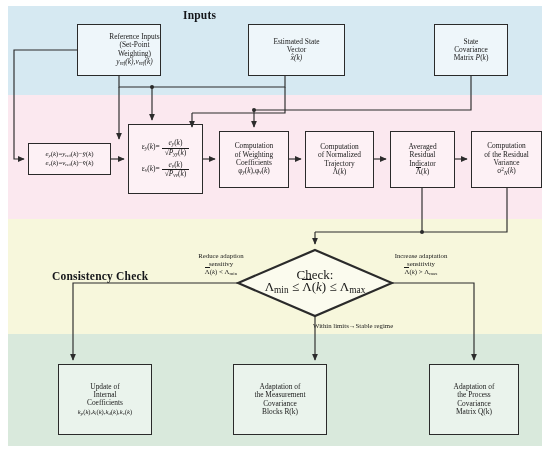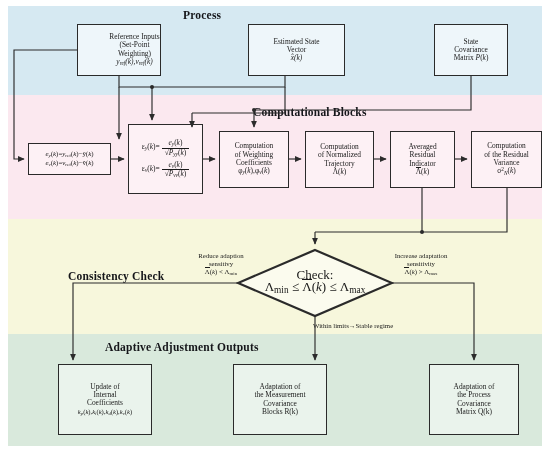--- a/index.html
+++ b/index.html
@@ -6,21 +6,21 @@
   body{width:550px;height:452px;font-family:"Liberation Serif","DejaVu Serif",serif;color:#1a1a1a;}
   #diagram{position:relative;width:550px;height:452px;overflow:hidden;background:#ffffff;}
   .band{position:absolute;left:8px;width:534px;}
   #band-inputs{top:6px;height:89px;background:#d6e9f2;}
   #band-comp{top:95px;height:124px;background:#fbe8ef;}
   #band-cons{top:219px;height:115px;background:#f7f7dc;}
   #band-out{top:334px;height:112px;background:#d9e9dc;}
   .band-title{position:absolute;font-weight:bold;font-size:11.5px;letter-spacing:.2px;color:#15161a;white-space:nowrap;}
   #title-inputs{left:183px;top:9px;}
   #title-comp{left:253px;top:106px;}
-  #title-cons{left:52px;top:270px;margin-left:16px;}
+  #title-cons{left:52px;top:270px;}
   #title-out{left:105px;top:341px;}
   .box{position:absolute;background:#f6f6f2;border:1.6px solid #2a2a2a;box-sizing:border-box;
        display:flex;flex-direction:column;align-items:center;justify-content:center;
        text-align:center;line-height:1.12;font-size:7.4px;padding:2px 2px;}
   .box.blue{background:#eef6fa;}
   .box.pink{background:#fdf1f5;}
   .box.green{background:#eaf3ec;}
   .box .ln{display:block;white-space:nowrap;}
   .it{font-style:italic;}
   .frac{display:inline-flex;flex-direction:column;align-items:center;vertical-align:middle;line-height:1.05;}
@@ -43,24 +43,22 @@
 </head>
 <body>
 
 <div id="diagram">
 
   <div class="band" id="band-inputs"></div>
   <div class="band" id="band-comp"></div>
   <div class="band" id="band-cons"></div>
   <div class="band" id="band-out"></div>
 
-  <div class="band-title" id="title-inputs">Process</div>
-  <div class="band-title" id="title-comp">Computational Blocks</div>
+  <div class="band-title" id="title-inputs">Inputs</div>
   <div class="band-title" id="title-cons">Consistency Check</div>
-  <div class="band-title" id="title-out">Adaptive Adjustment Outputs</div>
 
   <div class="box blue" style="left:77px;top:24px;width:84px;height:52px;padding-left:33px;">
     <span class="ln">Reference Inputs</span>
     <span class="ln">(Set-Point</span>
     <span class="ln">Weighting)</span>
     <span class="ln it"><i>y</i><sub>ref</sub>(<i>k</i>),<i>v</i><sub>ref</sub>(<i>k</i>)</span>
   </div>
 
   <div class="box blue" style="left:248px;top:24px;width:97px;height:52px;">
     <span class="ln">Estimated State</span>

